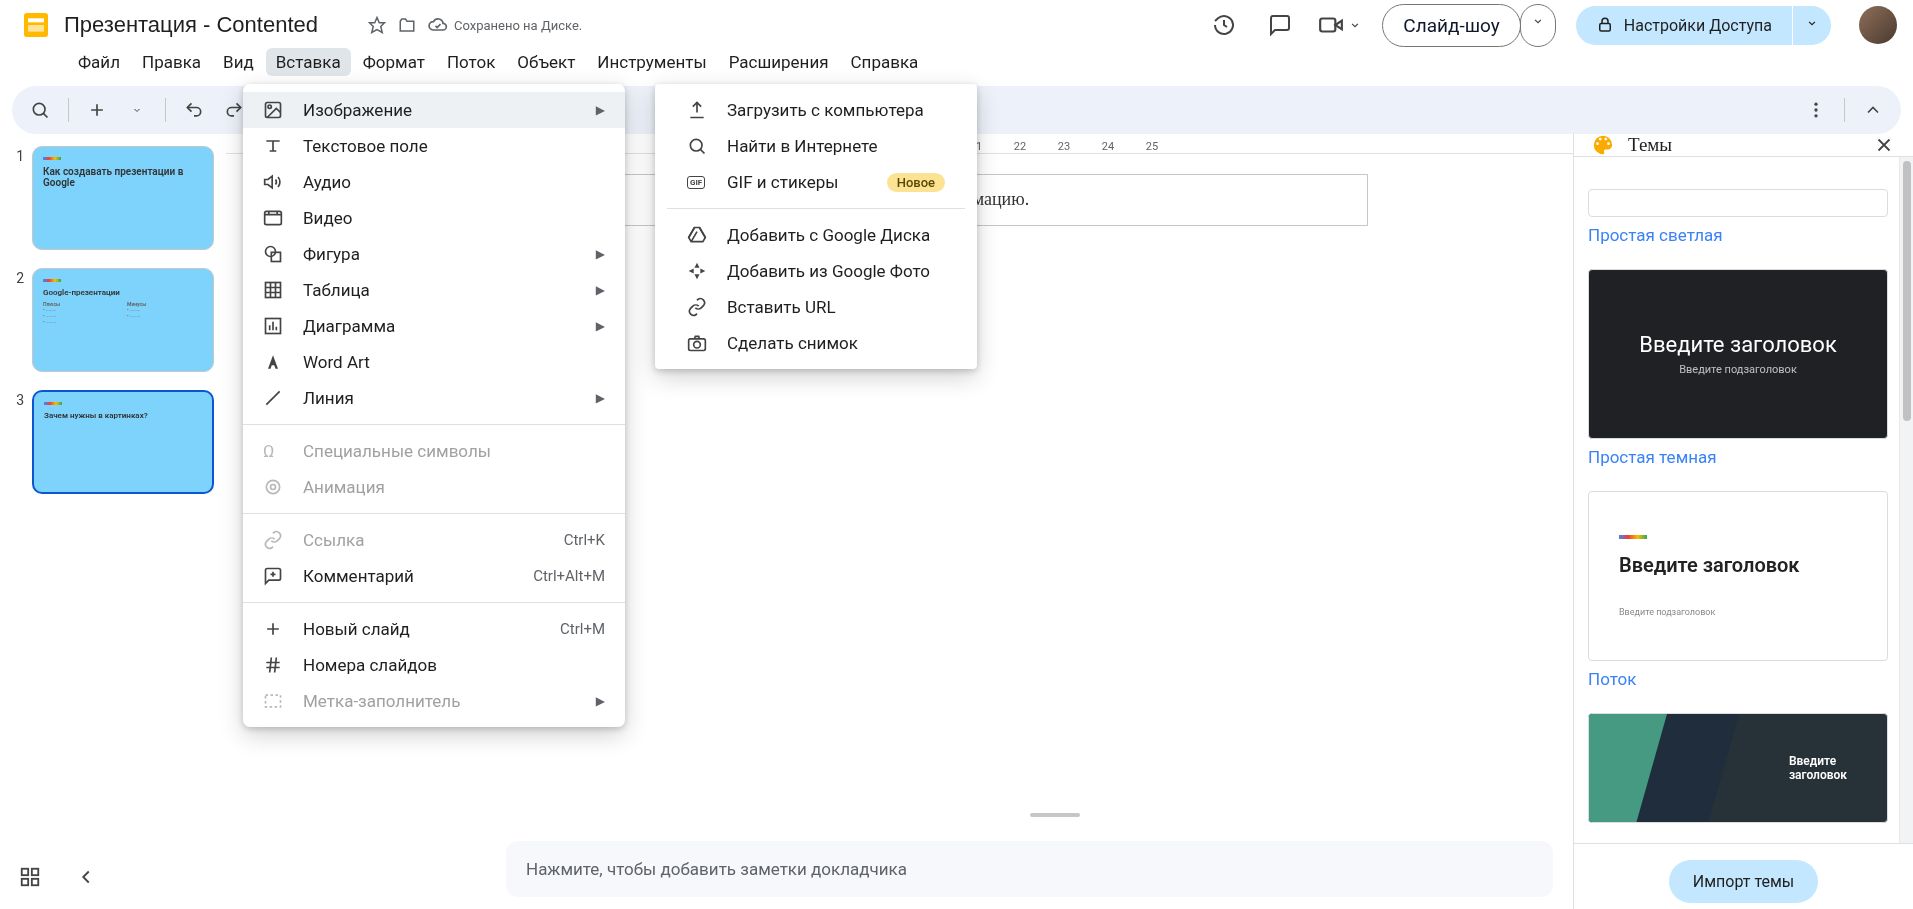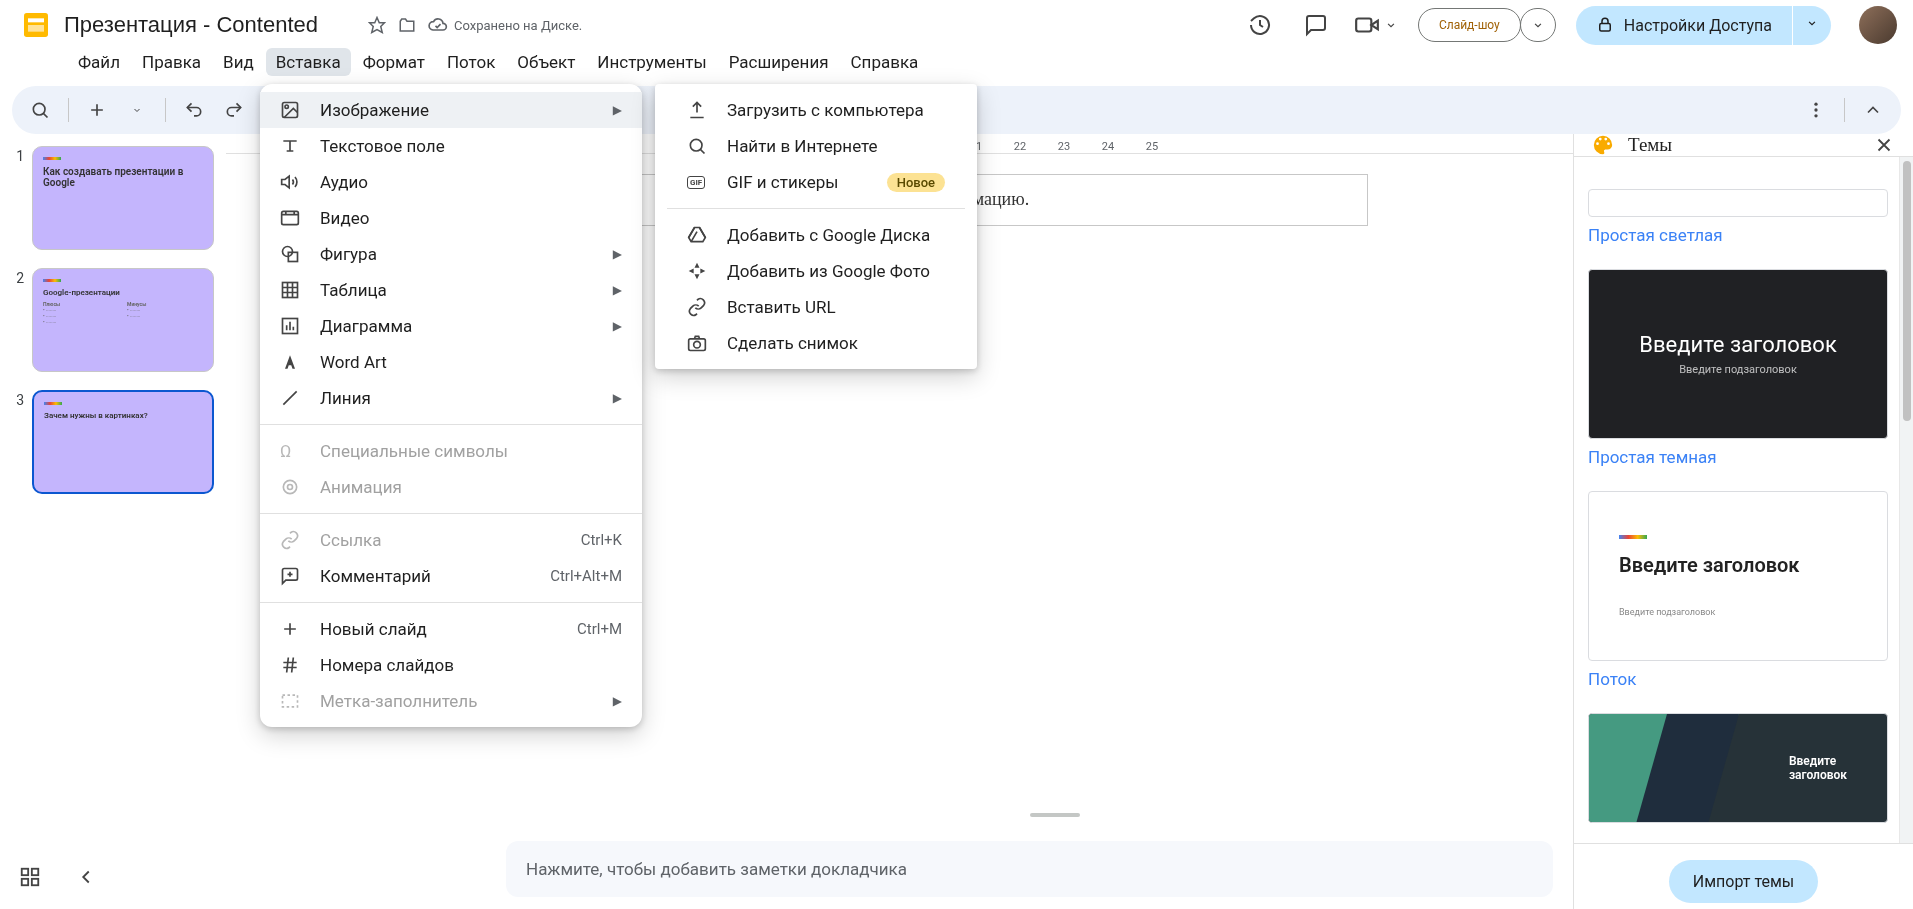--- a/index.html
+++ b/index.html
@@ -32,22 +32,22 @@
     color:#1f1f1f;
   }
   .title-icons { display:flex; gap:12px; align-items:center; margin-left:4px; color:#5f6368;}
   .title-icons span { display:inline-flex; align-items:center; font-size:13px; gap:6px;}
   .right-controls {
     margin-left:auto; display:flex; align-items:center; gap:20px;
   }
   .icon-btn { width:36px;height:36px;display:flex;align-items:center;justify-content:center;border-radius:50%;color:#444; }
   .split-btn { display:flex; align-items:center; background:transparent; }
   .pill-btn {
-    border:1px solid #747775; border-radius:24px; padding:9px 20px; font-size:12px;
-    display:flex; align-items:center; background:#fff; color:#a16207;
+    border:1px solid #747775; border-radius:24px; padding:9px 20px; font-size:19px;
+    display:flex; align-items:center; background:#fff; color:#0f172a;
   }
   .pill-arrow { border:1px solid #747775; border-radius:24px; padding:9px 10px; margin-left:-1px; border-left:1px solid #747775;}
   .share-btn {
     background:#c2e7ff; border-radius:24px; padding:10px 20px; display:flex;
     align-items:center; gap:10px; font-size:16px;
   }
   .share-arrow { background:#c2e7ff; border-radius:0 24px 24px 0; padding:10px 12px; margin-left:1px;}
   .share-wrap { display:flex; }
   .share-wrap .share-btn { border-radius:24px 0 0 24px;}
   .avatar { width:38px;height:38px;border-radius:50%; background:linear-gradient(135deg,#8e6f5a,#4a3a2f); margin-left:8px;}
@@ -63,21 +63,21 @@
   .toolbar .sep { width:1px;height:24px;background:#c7c7c7; margin:0 4px; }
   .toolbar .tb-btn { width:32px;height:32px;display:flex;align-items:center;justify-content:center;color:#444;border-radius:4px;}
   .toolbar .spacer { flex:1; }
   .workspace { display:flex; height: calc(909px - 42px - 44px - 48px - 0px); }
   .slide-panel {
     width:226px; padding:12px 8px; overflow-y:auto;
   }
   .thumb-row { display:flex; gap:8px; margin-bottom:18px; }
   .thumb-num { width:16px; text-align:right; font-size:14px; color:#3c4043; padding-top:2px;}
   .thumb {
-    width:182px; height:104px; background:#c4b5fd; border:1px solid #c7c7c7; border-radius:10px;
+    width:182px; height:104px; background:#7dd3fc; border:1px solid #c7c7c7; border-radius:10px;
     padding:10px; font-size:8px; color:#333; position:relative; overflow:hidden;
   }
   .thumb.selected { border:2px solid #0b57d0; }
   .thumb .accent { width:18px;height:3px;background:linear-gradient(90deg,#4285f4,#ea4335,#fbbc04,#34a853); margin-bottom:6px;}
   .thumb h4 { font-size:10px; font-weight:600; margin-bottom:6px;}
   .thumb h5 { font-size:8px; font-weight:600; margin-bottom:4px;}
   .thumb .cols { display:flex; gap:8px; font-size:5px; color:#666;}
   .thumb .cols div { flex:1; }
   .canvas-area {
     flex:1; position:relative; background:#fff;
@@ -119,22 +119,22 @@
   .theme-label { font-size:17px; color:#3b82f6;}
   .side-foot { border-top:1px solid #e0e0e0; padding:16px; display:flex; justify-content:center;}
   .import-btn { background:#c2e7ff; border-radius:24px; padding:12px 24px; font-size:16px;}
   .vscroll { width:14px; background:#f1f3f4; border-left:1px solid #e8e8e8;}
   .vscroll .thumb-bar { width:8px; height:260px; background:#c1c1c1; border-radius:4px; margin:4px auto;}
   .themes-row { display:flex; }
   .themes-col { flex:1; }
 
   
   .menu-panel {
-    position:absolute; top:84px; left:260px; width:382px;
-    background:#fff; border-radius:12px; font-size:17px;
+    position:absolute; top:84px; left:243px; width:382px;
+    background:#fff; border-radius:7px; font-size:17px;
     box-shadow:0 2px 6px rgba(0,0,0,.18), 0 8px 24px rgba(0,0,0,.18);
     padding:8px 0; z-index:50;
   }
   .menu-row { display:flex; align-items:center; padding:8px 20px 8px 20px; color:#1f1f1f; gap:18px;}
   .menu-row:hover, .menu-row.hover { background:#eef1f4; }
   .menu-row.disabled { color:#a1a1a1; }
   .menu-row .mi { width:22px; display:flex; color:#444;}
   .menu-row.disabled .mi { color:#b8b8b8;}
   .menu-row .lbl { flex:1; }
   .menu-row .short { color:#5f6368; font-size:15px;}

